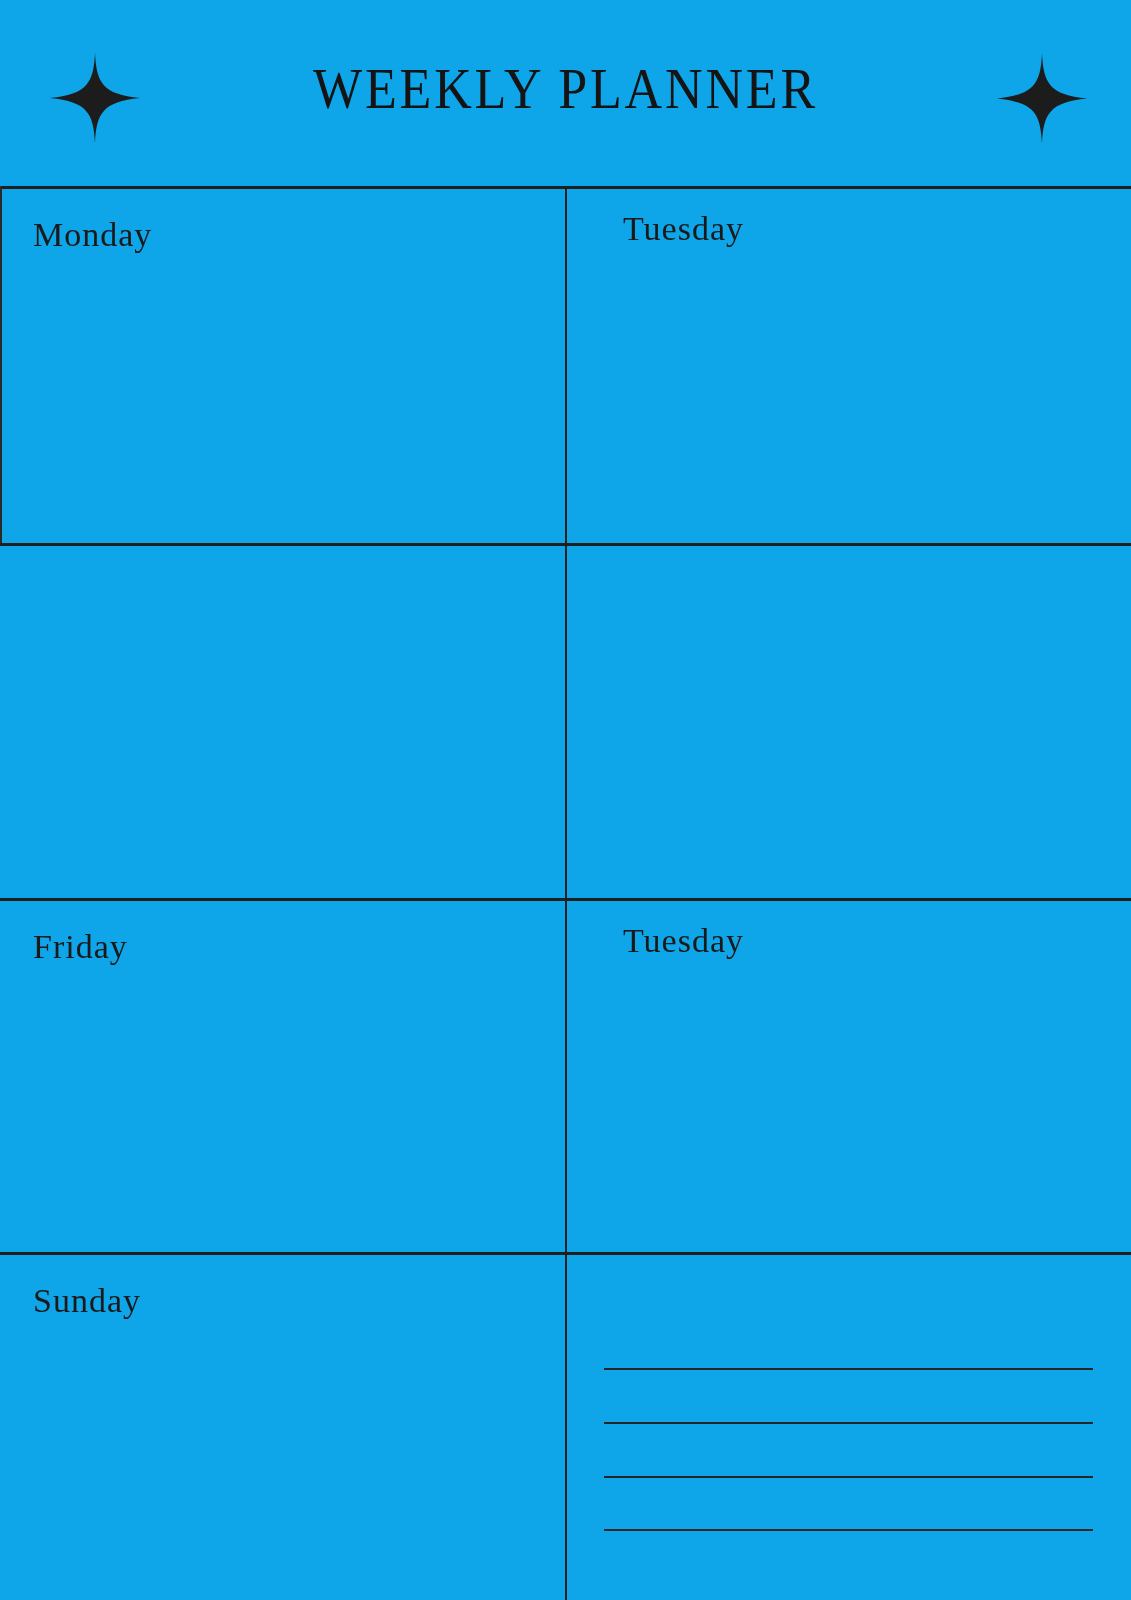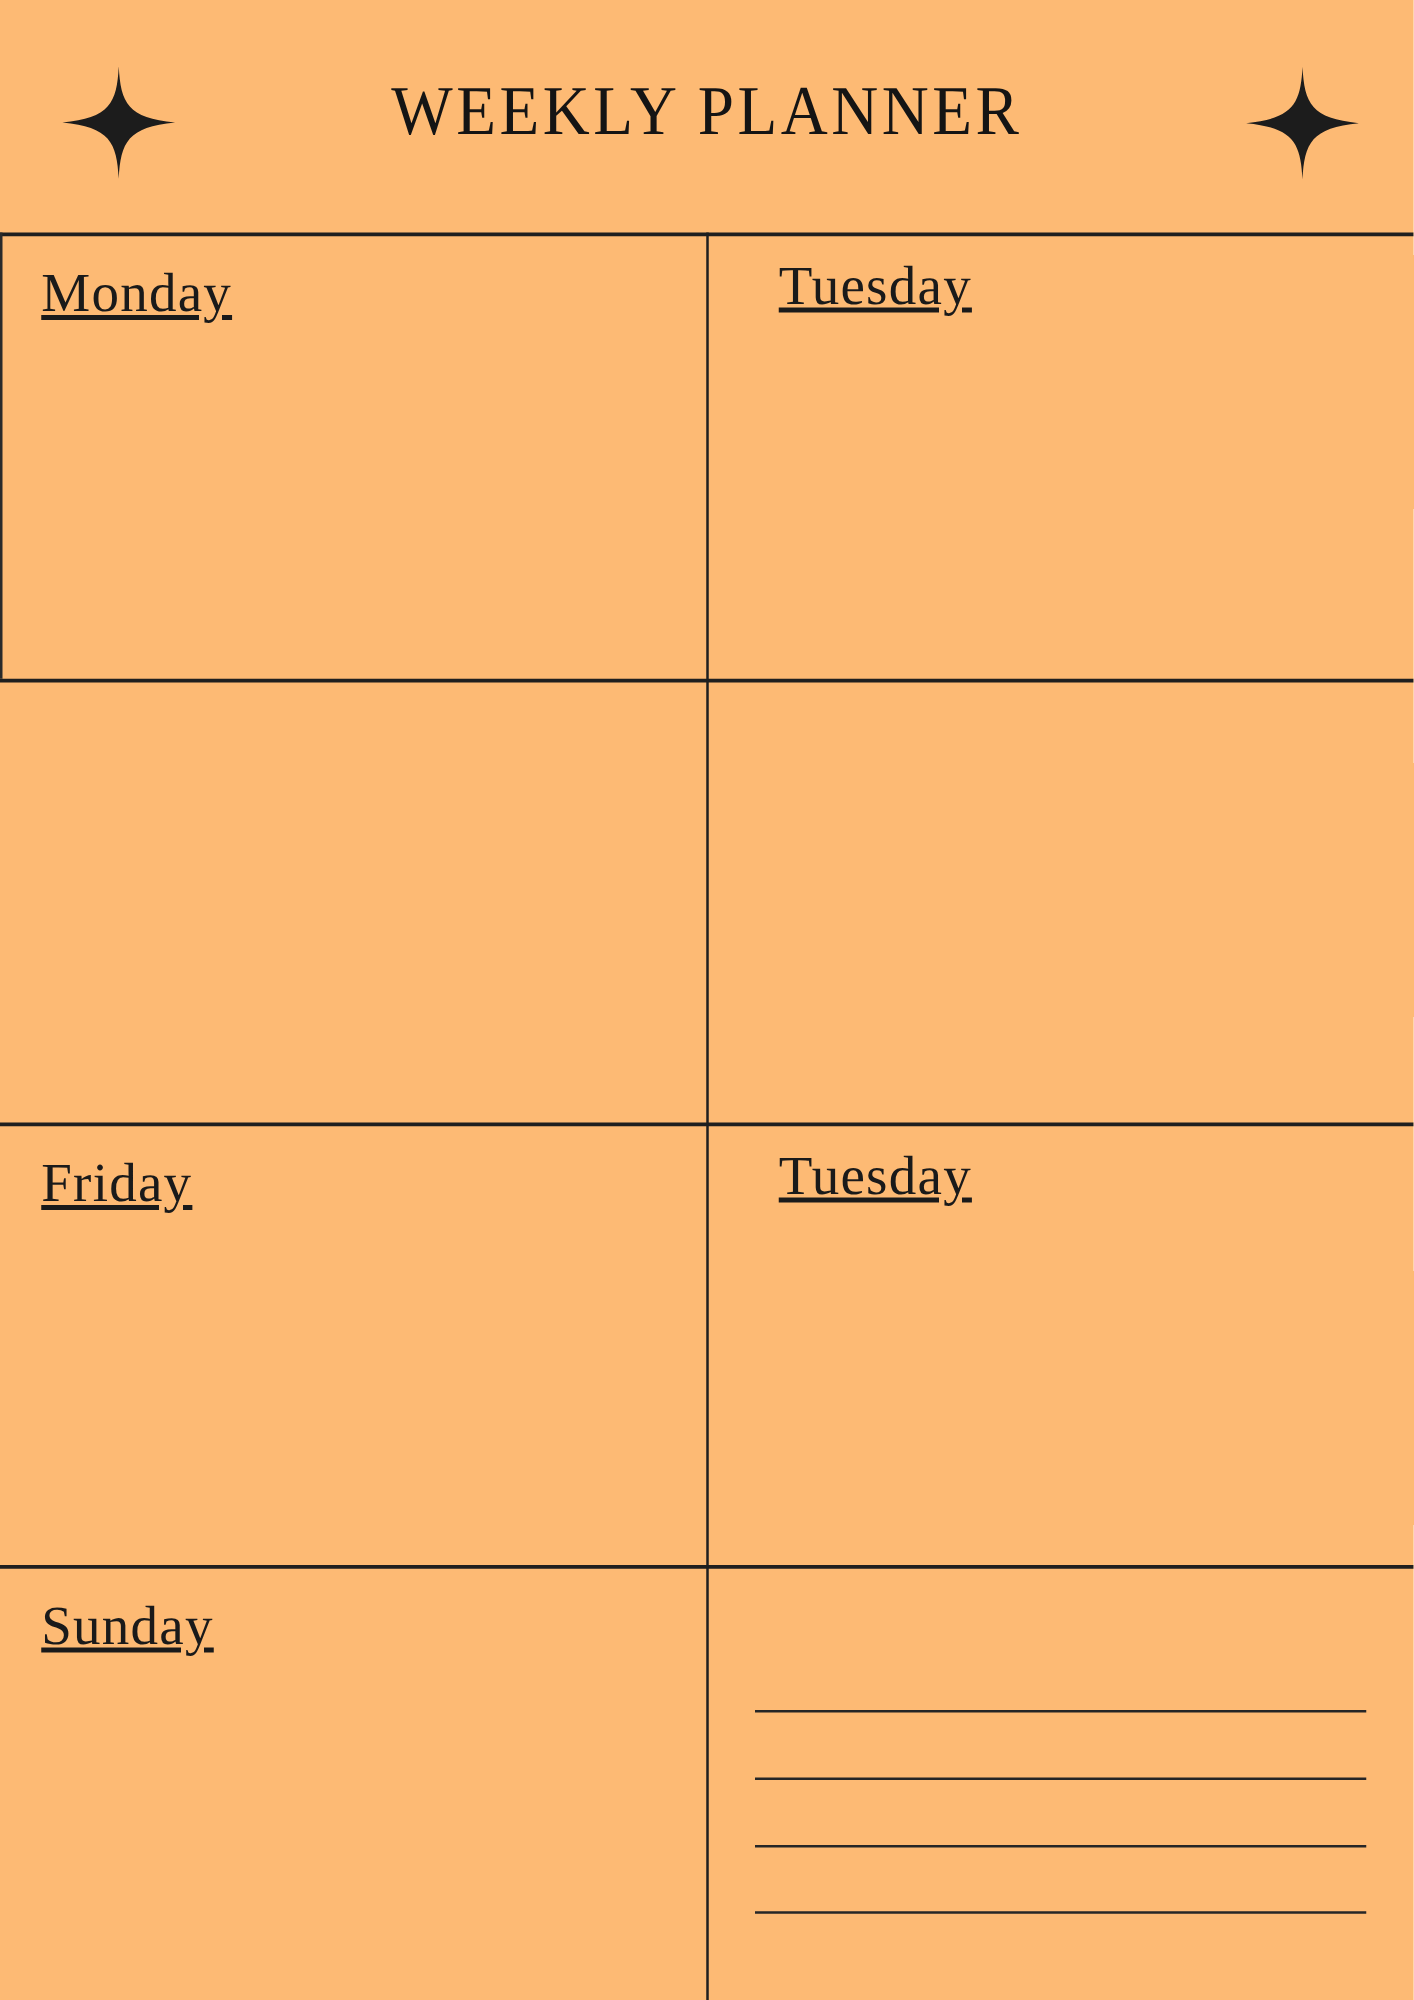--- a/index.html
+++ b/index.html
@@ -6,21 +6,21 @@
     margin: 0;
     padding: 0;
     background: #ffffff;
     font-family: "Liberation Serif", "DejaVu Serif", serif;
   }
 
   #page {
     position: relative;
     width: 1131px;
     height: 1600px;
-    background: #fdba74;
+    background: #0ea5e9;
     overflow: hidden;
     color: #1a1a1a;
   }
 
   
   .title {
     position: absolute;
     top: 58px;
     left: 0;
     width: 1131px;
@@ -73,25 +73,24 @@
     background: #2a2a2a;
   }
 
   
   .cell {
     position: absolute;
     box-sizing: border-box;
   }
   .cell .day-label {
     display: block;
-    font-size: 44px;
+    font-size: 34px;
     line-height: 40px;
     letter-spacing: 1px;
     color: #1a1a1a;
-    text-decoration: underline;
   }
   .col-left  { left: 0;    width: 565px; padding: 26px 0 0 33px; }
   .col-right { left: 595px; width: 564px; padding: 20px 0 0 28px; }
   .row-1 { top: 189px;  height: 354px; }
   .row-2 { top: 546px;  height: 352px; }
   .row-3 { top: 901px;  height: 351px; }
   .row-4 { top: 1255px; height: 367px; }
 
   
   .note-line {

